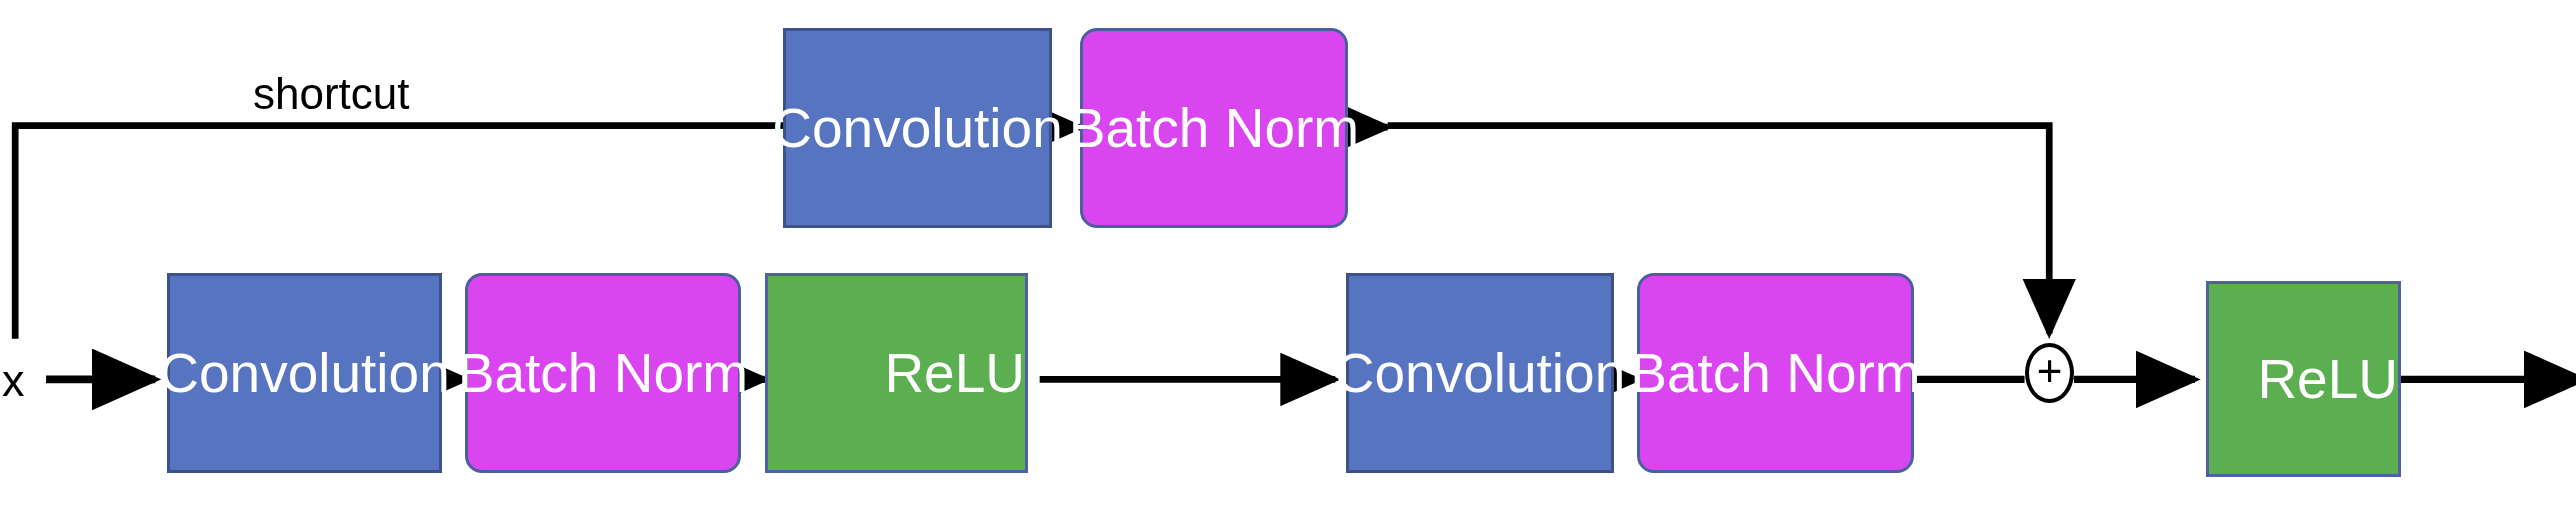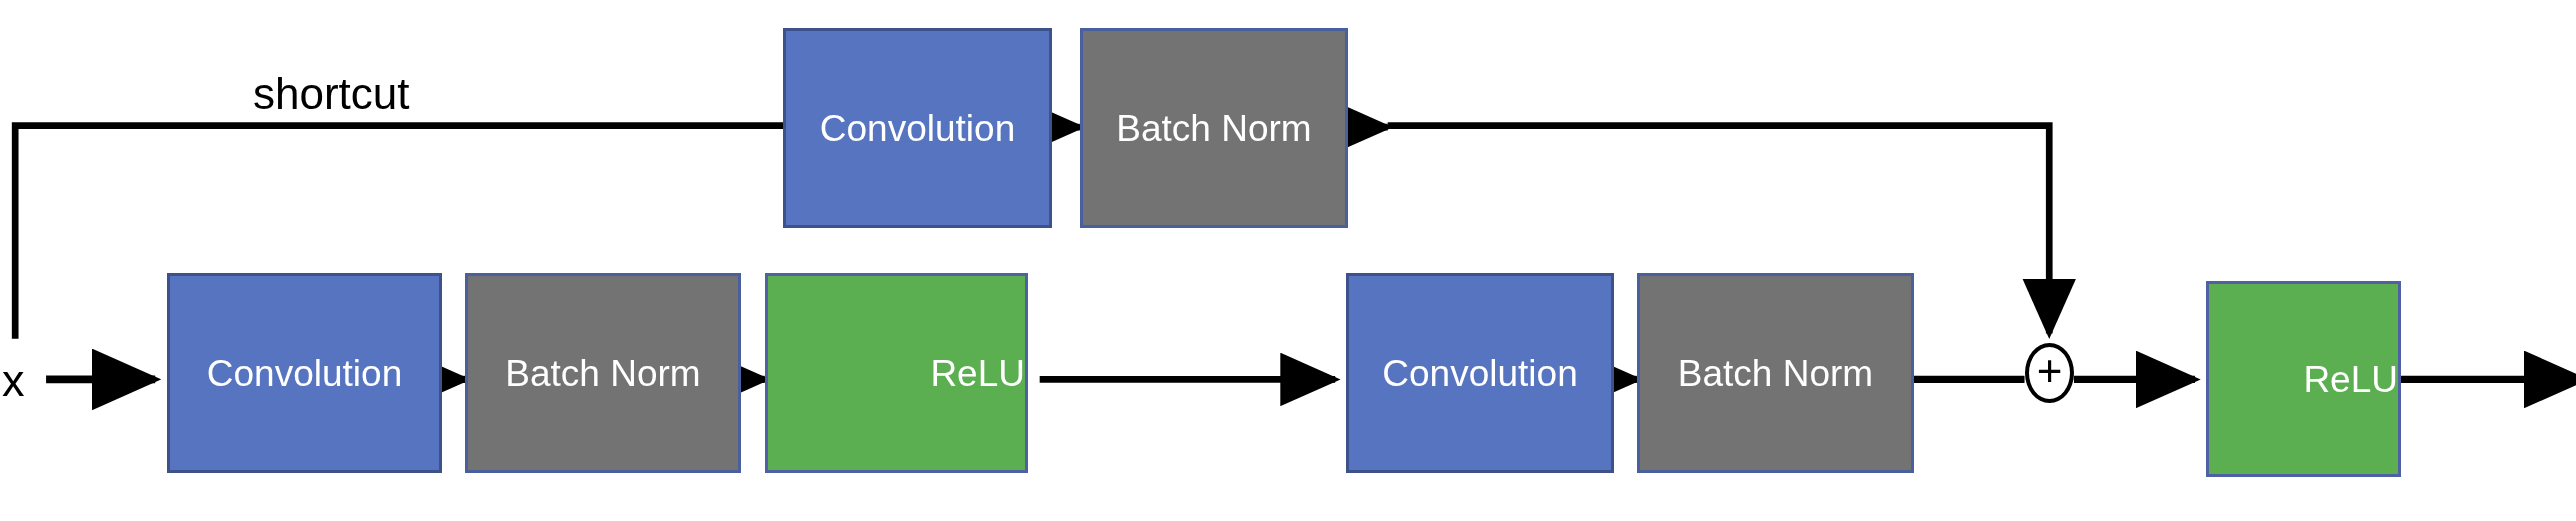--- a/index.html
+++ b/index.html
@@ -27,30 +27,30 @@
     pointer-events: none;
   }
   .node {
     position: absolute;
     box-sizing: border-box;
     display: flex;
     align-items: center;
     justify-content: center;
     color: #ffffff;
     font-family: "Liberation Sans", "DejaVu Sans", sans-serif;
-    font-size: 37px;
+    font-size: 55px;
     font-weight: 400;
     line-height: 1;
     letter-spacing: 0px;
     white-space: nowrap;
     border: 3.1px solid #44559B;
     z-index: 2;
   }
   .node.blue  { background: #5674C0; border-color: #3D528A; }
-  .node.red   { background: #737373; border-color: #4A5F9E; }
+  .node.red   { background: #d946ef; border-color: #4A5F9E; border-radius: 17px; }
   .node.green { background: #5CAF50; border-color: #4F60A4; justify-content: flex-end; }
 
   .plain-label {
     position: absolute;
     color: #000000;
     font-family: "Liberation Sans", "DejaVu Sans", sans-serif;
     font-weight: 400;
     line-height: 1;
     white-space: nowrap;
     z-index: 3;

